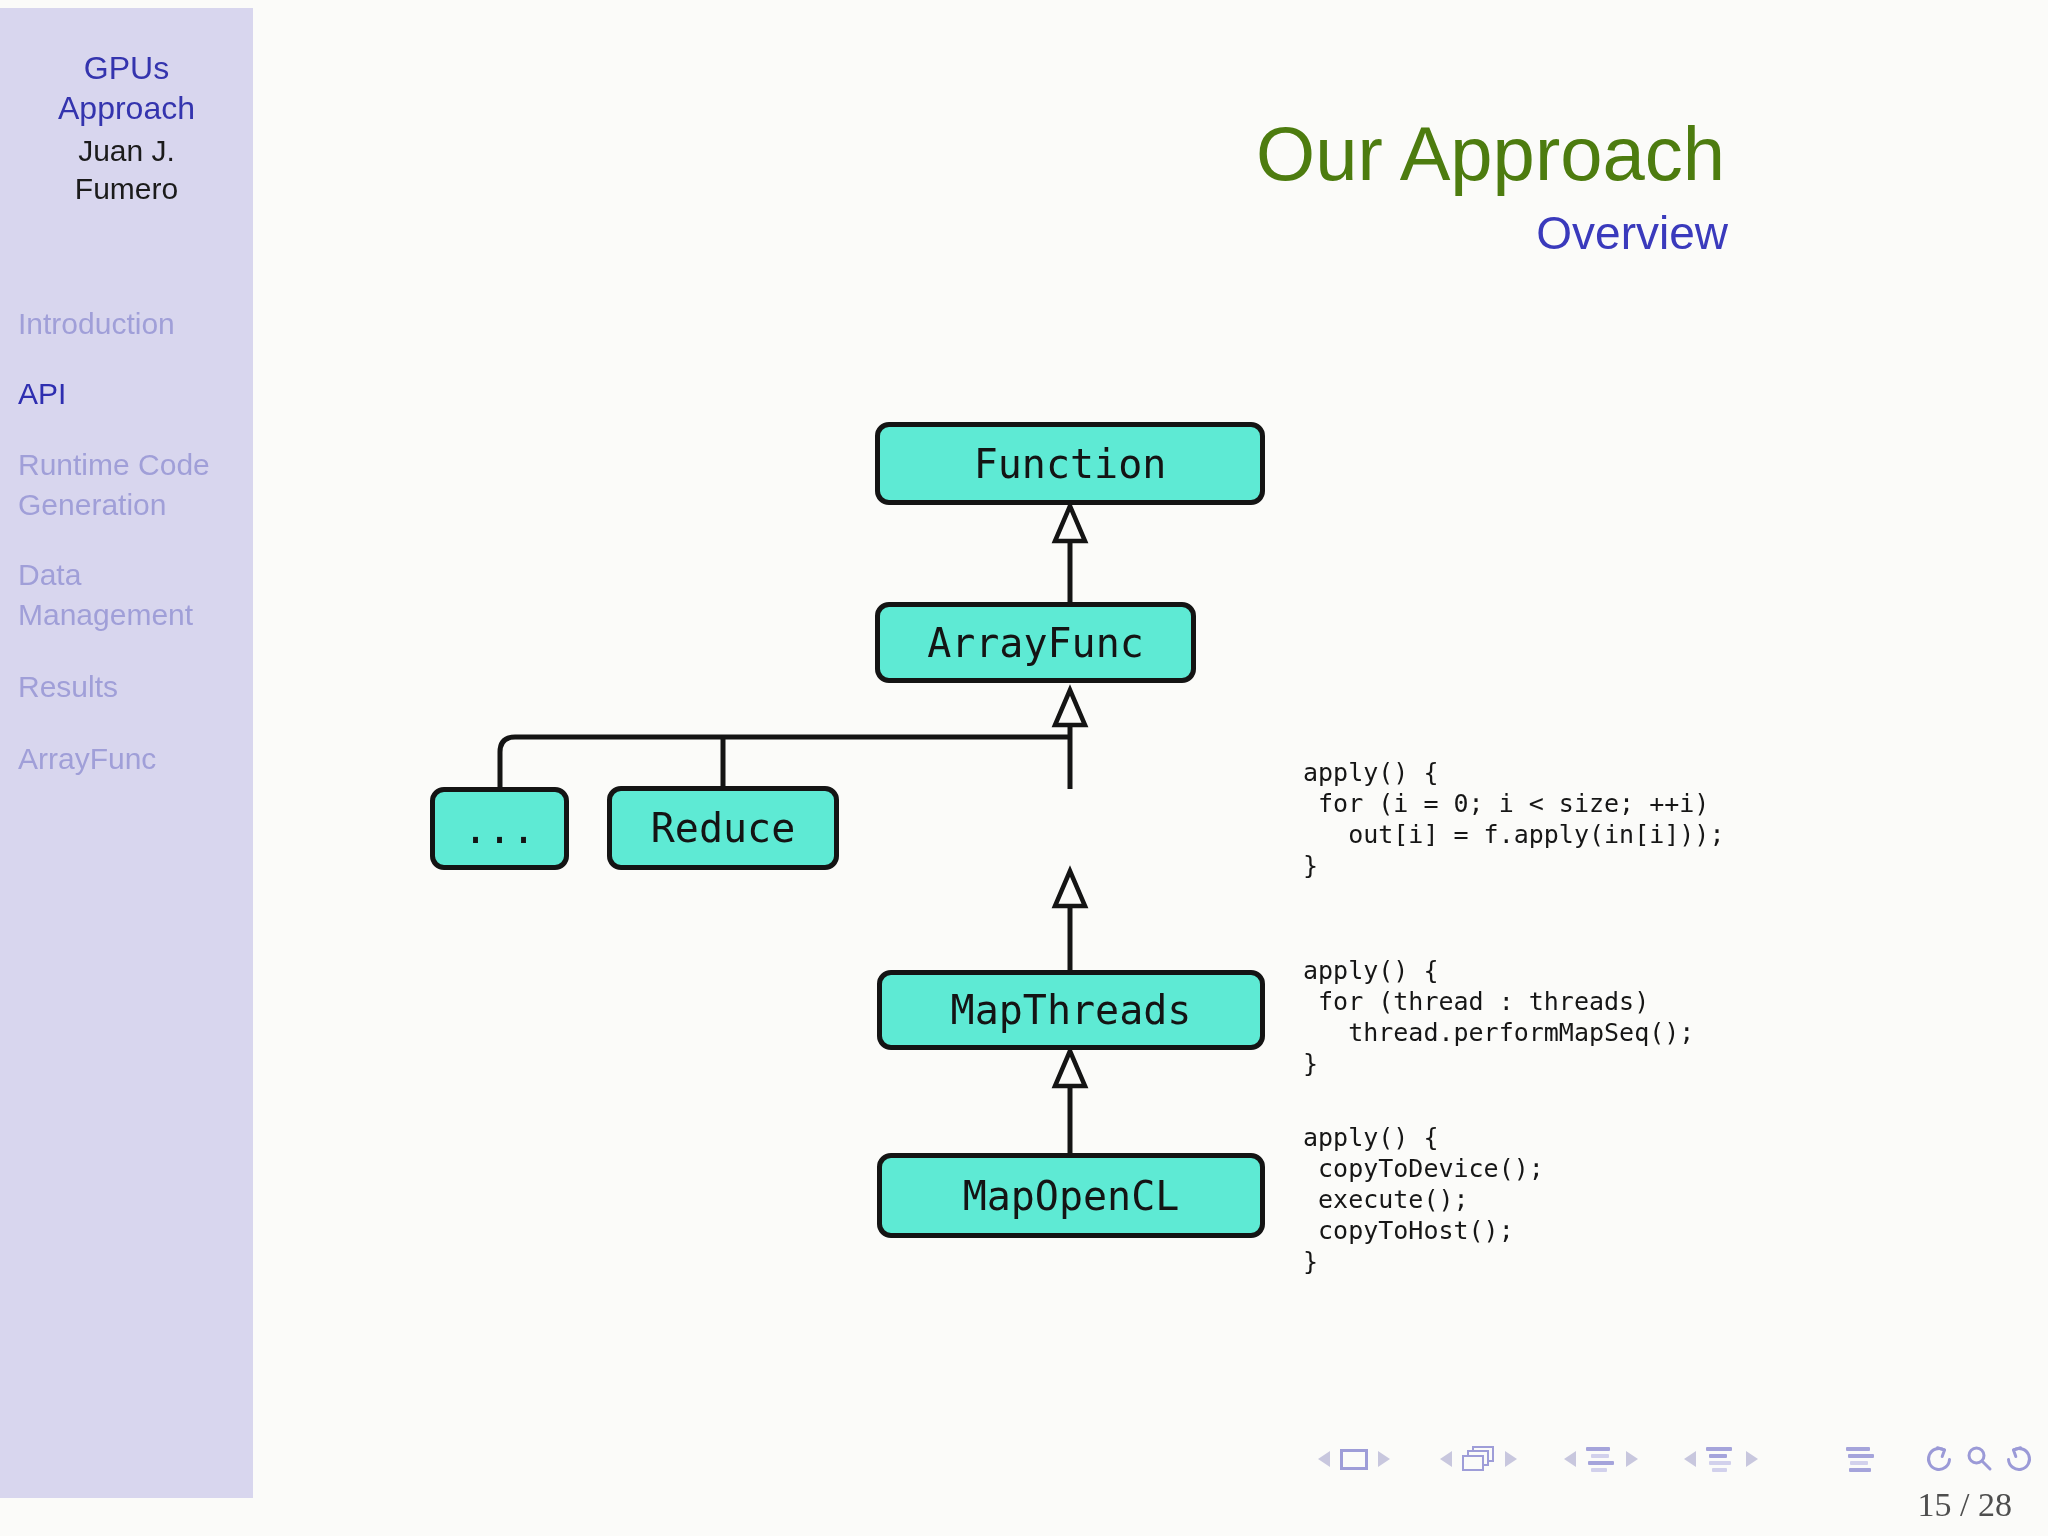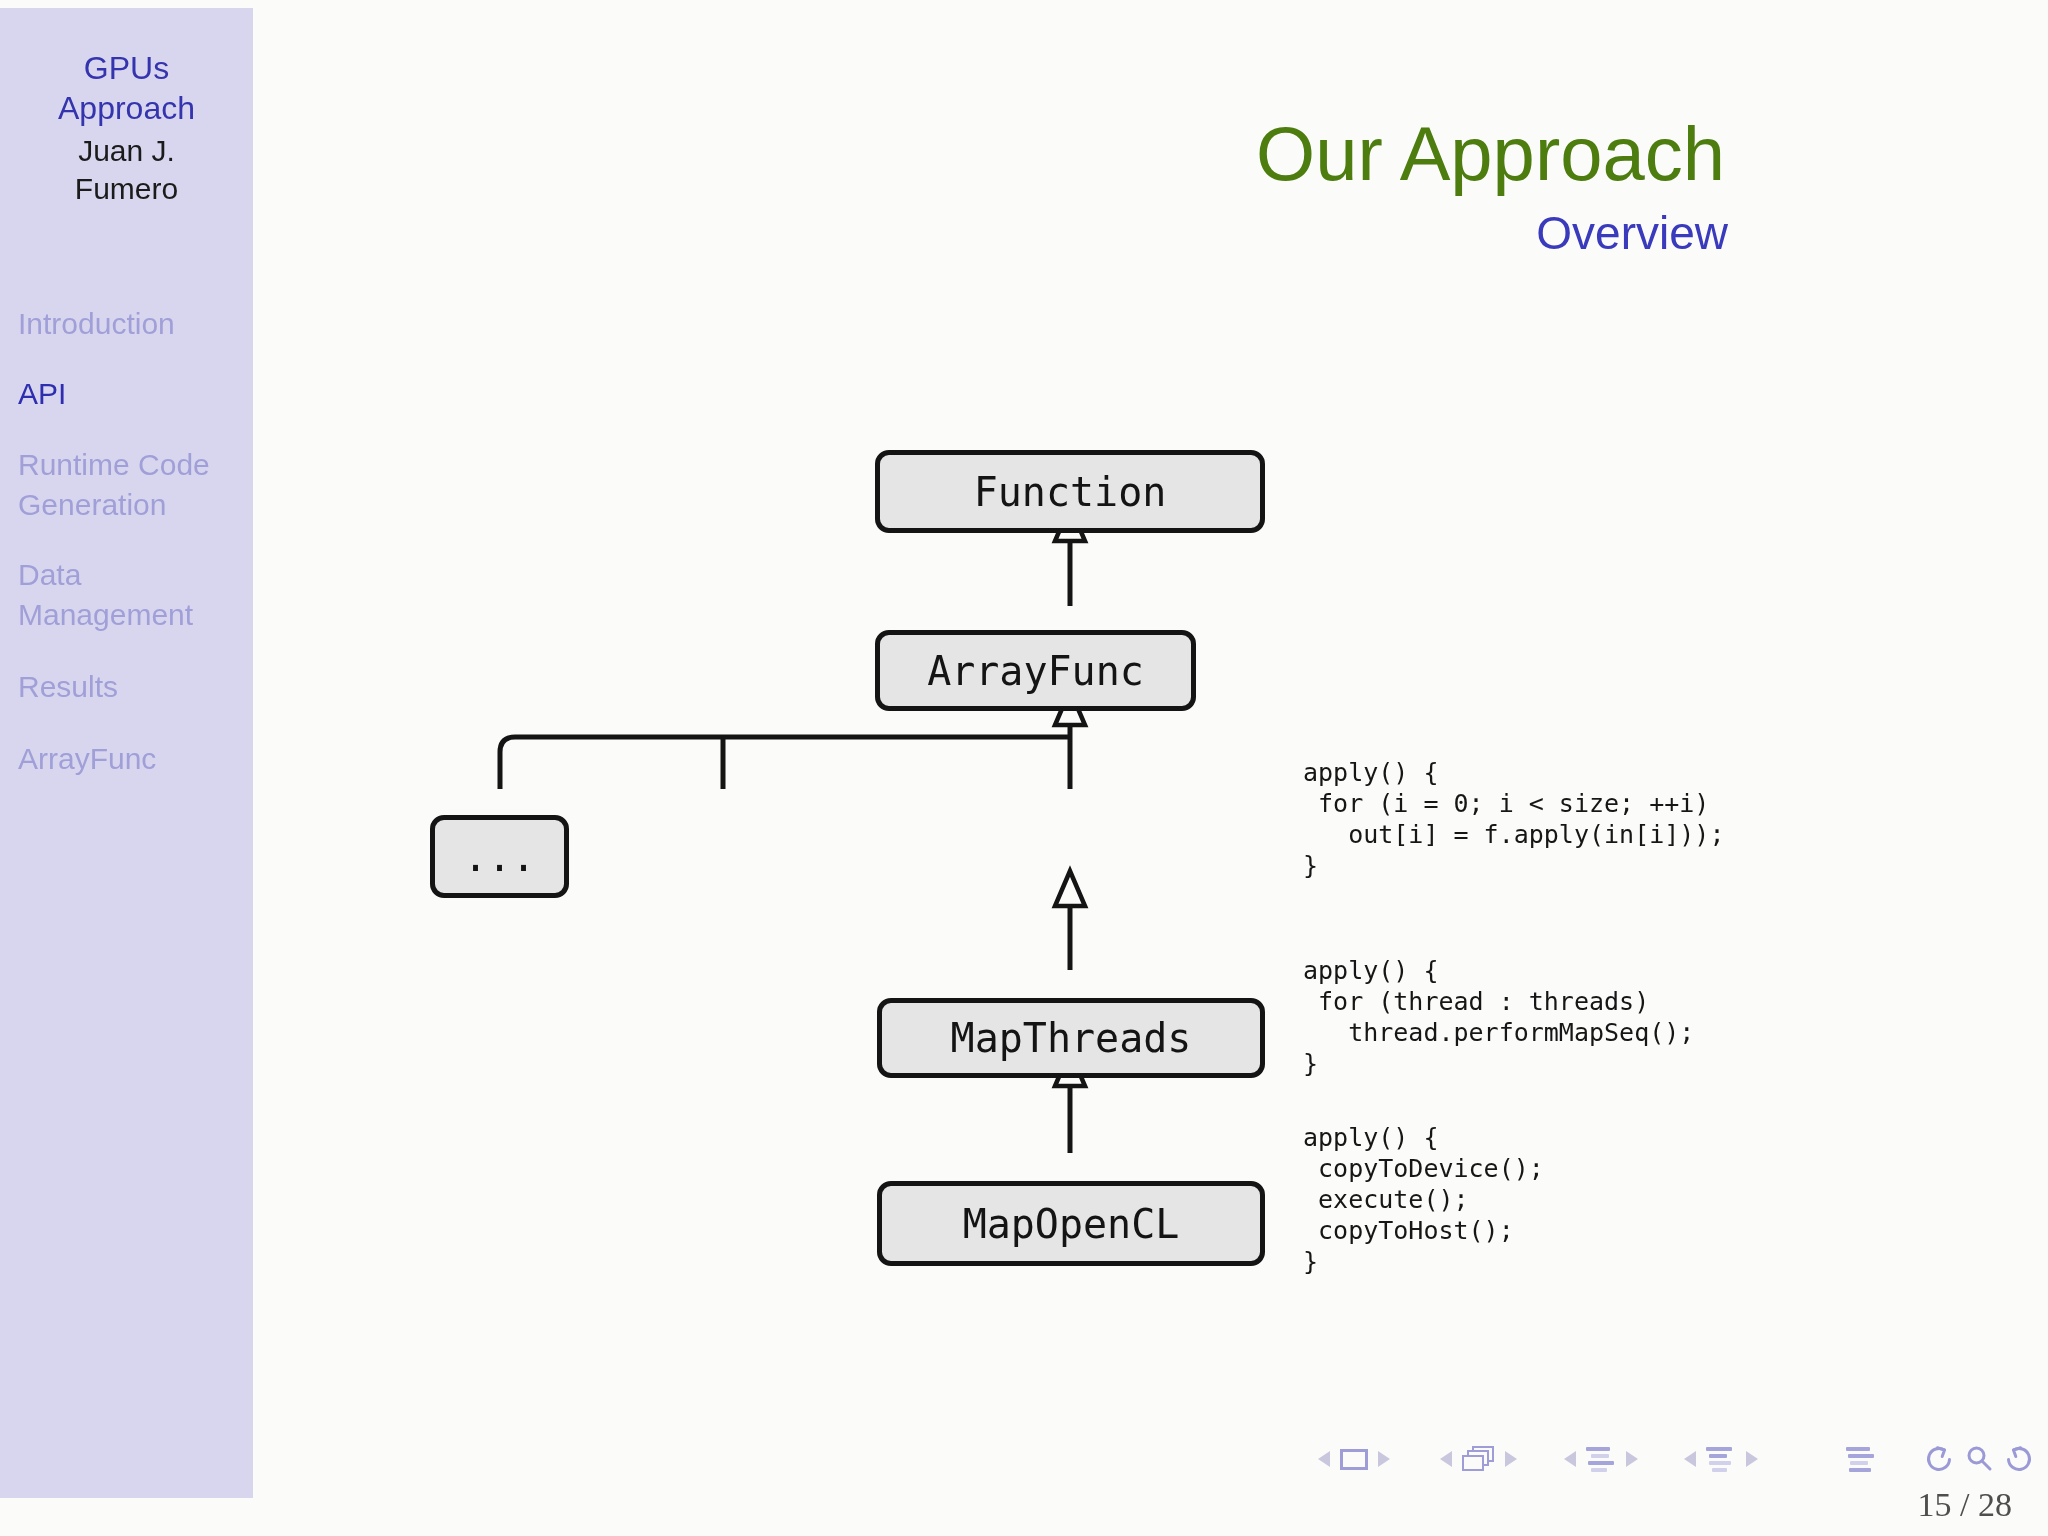--- a/index.html
+++ b/index.html
@@ -17,22 +17,22 @@
     color:#a09fd8;cursor:pointer;}
   .nav-item.active{color:#2e2eb0;}
   
   .frame-title{position:absolute;top:116px;right:323px;font-size:76px;line-height:1;
     color:#4d7c0f;white-space:nowrap;}
   .frame-subtitle{position:absolute;top:210px;right:320px;font-size:46px;line-height:1;
     color:#3a3abc;white-space:nowrap;}
   
   #connectors{position:absolute;left:0;top:0;pointer-events:none;}
   .node{position:absolute;box-sizing:border-box;border:5px solid #141414;border-radius:14px;
-    background:#e5e5e5;display:flex;align-items:center;justify-content:center;
-    font-family:"DejaVu Sans Mono","Liberation Mono",monospace;font-size:40px;color:#141414;margin-top:28px;}
+    background:#5eead4;display:flex;align-items:center;justify-content:center;
+    font-family:"DejaVu Sans Mono","Liberation Mono",monospace;font-size:40px;color:#141414;}
   .code{position:absolute;margin:0;font-family:"DejaVu Sans Mono","Liberation Mono",monospace;
     font-size:25px;line-height:31px;color:#161616;white-space:pre;}
   
   #navbar{position:absolute;left:1318px;top:1444px;width:710px;height:34px;}
   .navgrp{position:absolute;top:0;display:flex;align-items:center;gap:10px;height:30px;}
   .tri-l{width:0;height:0;border-top:8px solid transparent;border-bottom:8px solid transparent;
     border-right:12px solid #c8c7de;}
   .tri-r{width:0;height:0;border-top:8px solid transparent;border-bottom:8px solid transparent;
     border-left:12px solid #c8c7de;}
   .frame-rect{width:22px;height:15px;border:3px solid #9e9dd8;background:transparent;}
@@ -89,20 +89,21 @@
       <polygon points="1070,506 1055,541 1085,541"></polygon>
       <polygon points="1070,690 1055,725 1085,725"></polygon>
       <polygon points="1070,871 1055,906 1085,906"></polygon>
       <polygon points="1070,1051 1055,1086 1085,1086"></polygon>
     </g>
   </svg>
 
   <div class="node" style="left:875px;top:422px;width:390px;height:83px">Function</div>
   <div class="node" style="left:875px;top:602px;width:321px;height:81px">ArrayFunc</div>
   <div class="node" style="left:430px;top:787px;width:139px;height:83px">...</div>
+  <div class="node" style="left:607px;top:786px;width:232px;height:84px">Reduce</div>
   <div class="node" style="left:877px;top:1153px;width:388px;height:85px">MapOpenCL</div>
   <div class="node" style="left:877px;top:970px;width:388px;height:80px">MapThreads</div>
 
   <pre class="code" style="left:1303px;top:757px">apply() {
  for (i = 0; i &lt; size; ++i)
    out[i] = f.apply(in[i]));
 }</pre>
   <pre class="code" style="left:1303px;top:955px">apply() {
  for (thread : threads)
    thread.performMapSeq();

